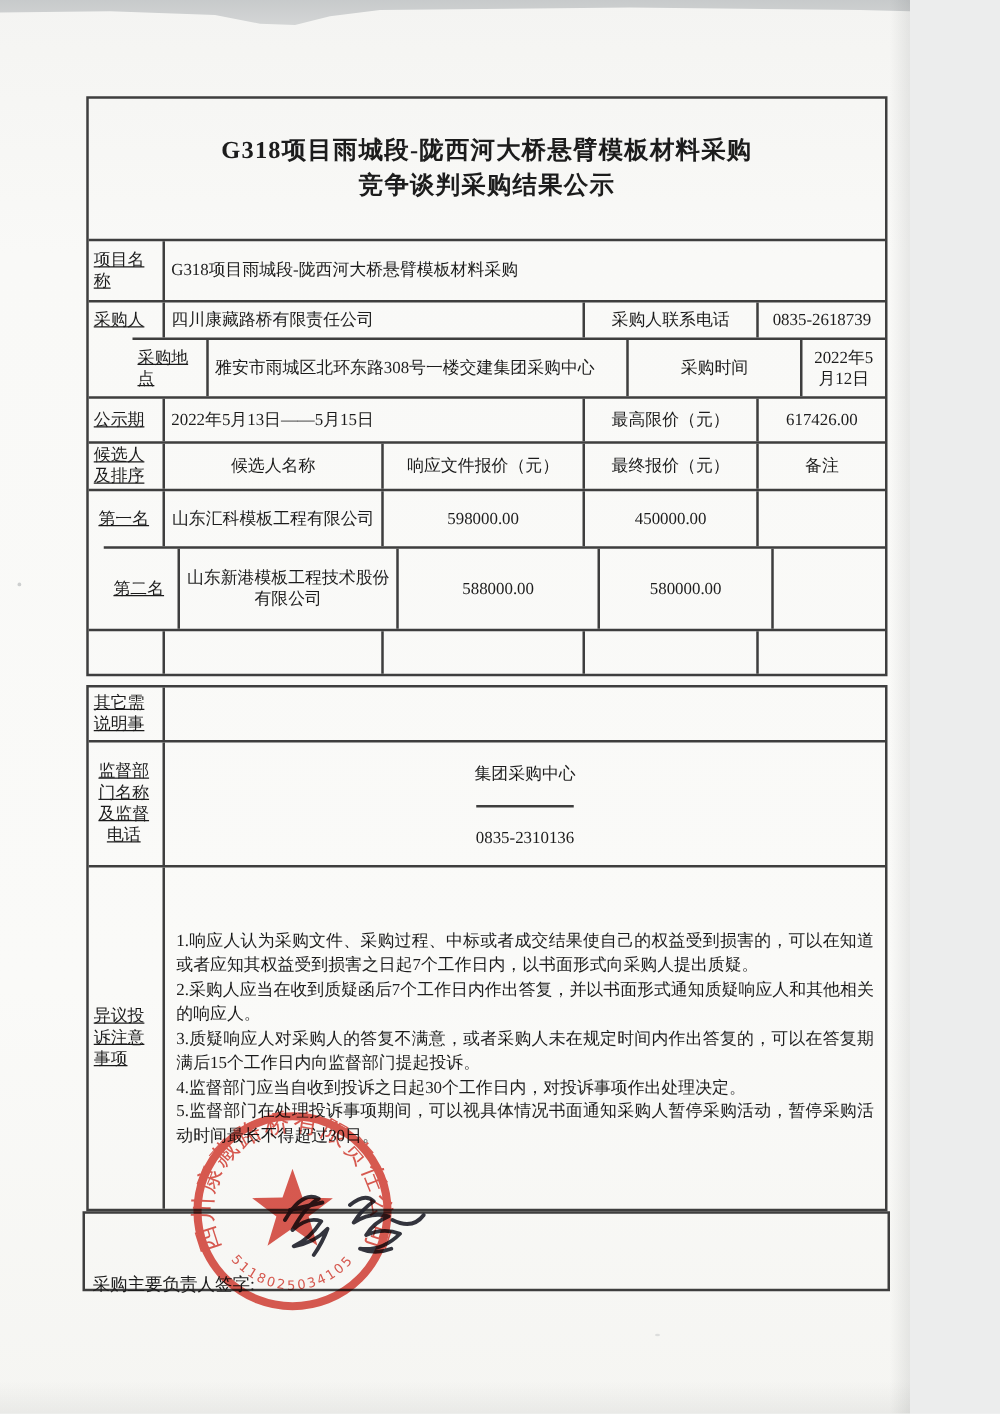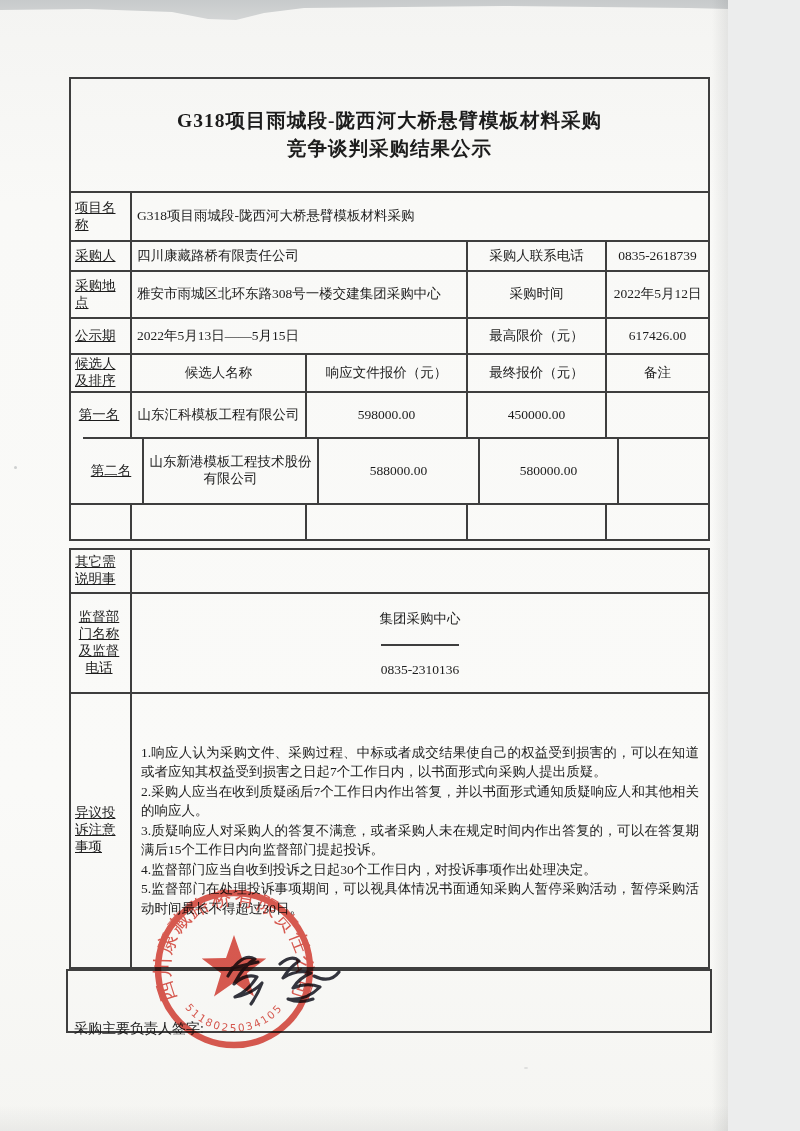--- a/index.html
+++ b/index.html
@@ -62,21 +62,21 @@
   .w-final{flex:0 0 139px;}
   .w-rest{flex:1 1 auto;}
 
   .title-row{height:112px;align-items:center;justify-content:center;}
   .doc-title{
     width:100%;text-align:center;font-weight:bold;
     font-size:19.5px;line-height:28px;letter-spacing:1px;
   }
   .r-project{height:49px;}
   .r-purchaser{height:30px;}
-  .r-location{height:47px;}
+  .r-location{height:47px;margin-left:35px;}
   .r-period{height:36px;}
   .r-chead{height:38px;}
   .r-c1{height:46px;}
   .r-c2{height:66px;margin-left:12px;}
   .r-cempty{height:36px;}
 
   .r-other{height:42px;}
   .r-super{height:100px;}
   .super-stack{flex:1 1 auto;display:flex;flex-direction:column;padding:0;}
   .super-sub{flex:0 0 50px;display:flex;align-items:center;justify-content:center;box-sizing:border-box;font-family:Liberation Serif, serif;}

